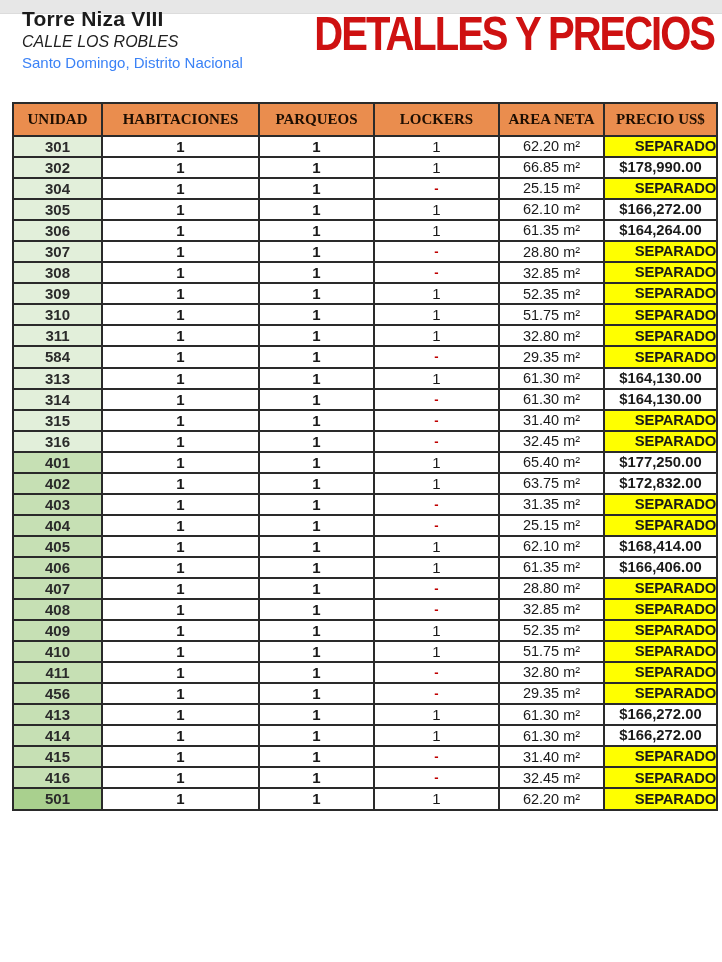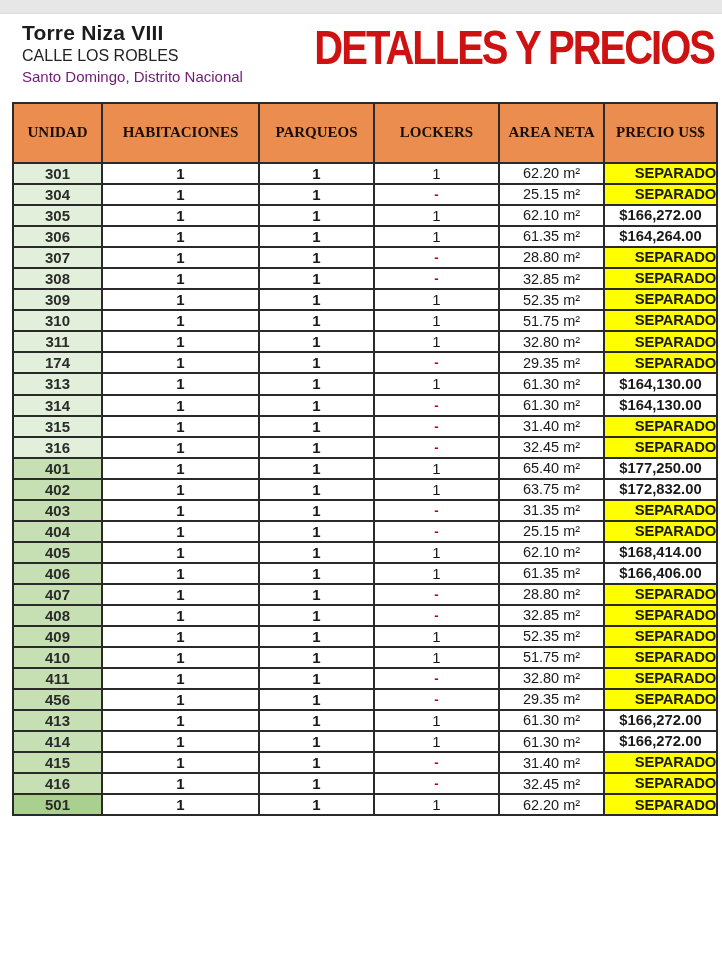--- a/index.html
+++ b/index.html
@@ -4,40 +4,40 @@
 <style>
   html,body{margin:0;padding:0;}
   body{
     width:722px;height:962px;position:relative;background:#ffffff;
     font-family:"Liberation Sans",sans-serif;overflow:hidden;
   }
   .top-strip{
     position:absolute;top:0;left:0;width:722px;height:13px;
     background:#e7e7e7;border-bottom:1px solid #dcdcdc;
   }
-  .page-header{position:absolute;top:14px;left:0;width:722px;height:86px;}
+  .page-header{position:absolute;top:0;left:0;width:722px;height:86px;}
   .addr{position:absolute;left:22px;top:6px;color:#1c1c1c;}
   .building-name{font-size:21px;font-weight:bold;letter-spacing:.2px;line-height:1.25;}
-  .street{font-size:16px;line-height:1.3;color:#222;}
-  .city{font-size:15px;line-height:1.3;color:#701a75;}
+  .street{font-size:16px;line-height:1.3;color:#222;font-style:italic;}
+  .city{font-size:15px;line-height:1.3;color:#3b82f6;}
   .big-title{
     position:absolute;right:8px;top:10px;width:412px;text-align:right;
     font-weight:bold;font-size:40px;letter-spacing:-2px;line-height:1.0;
     color:var(--title-red);transform:scaleY(1.18);transform-origin:top right;
     white-space:nowrap;
   }
   table.price-table{
     position:absolute;left:12px;top:102px;width:706px;
     border-collapse:collapse;table-layout:fixed;
   }
   .price-table th,.price-table td{
     border:2px solid #2a2a2a;padding:0;text-align:center;vertical-align:middle;
     overflow:hidden;white-space:nowrap;
   }
-  .price-table thead tr{height:60px;}
+  .price-table thead tr{height:33px;}
   .price-table tbody tr{height:21.05px;}
   .price-table th{
     background:var(--header-orange);
     font-family:"Liberation Serif",serif;font-weight:bold;font-size:15px;
     color:#1d0e02;line-height:1.15;white-space:normal;
   }
   td{font-size:15px;color:#1a1a1a;line-height:1;}
   td.unit{font-weight:600;color:#2b2b2b;}
   td.unit.g3{background:var(--green-300);}
   td.unit.g4{background:var(--green-400);}
@@ -85,20 +85,28 @@
   <tbody id="body-rows">
       <tr>
         <td class="unit g3">301</td>
         <td class="num-bold">1</td>
         <td class="num-bold">1</td>
         <td class="lockers">1</td>
         <td class="area">62.20 m²</td>
         <td class="price reserved">SEPARADO</td>
       </tr>
       <tr>
+        <td class="unit g3">302</td>
+        <td class="num-bold">1</td>
+        <td class="num-bold">1</td>
+        <td class="lockers">1</td>
+        <td class="area">66.85 m²</td>
+        <td class="price">$178,990.00</td>
+      </tr>
+      <tr>
         <td class="unit g3">304</td>
         <td class="num-bold">1</td>
         <td class="num-bold">1</td>
         <td class="lockers dash">-</td>
         <td class="area">25.15 m²</td>
         <td class="price reserved">SEPARADO</td>
       </tr>
       <tr>
         <td class="unit g3">305</td>
         <td class="num-bold">1</td>
@@ -149,21 +157,21 @@
       </tr>
       <tr>
         <td class="unit g3">311</td>
         <td class="num-bold">1</td>
         <td class="num-bold">1</td>
         <td class="lockers">1</td>
         <td class="area">32.80 m²</td>
         <td class="price reserved">SEPARADO</td>
       </tr>
       <tr>
-        <td class="unit g3">174</td>
+        <td class="unit g3">584</td>
         <td class="num-bold">1</td>
         <td class="num-bold">1</td>
         <td class="lockers dash">-</td>
         <td class="area">29.35 m²</td>
         <td class="price reserved">SEPARADO</td>
       </tr>
       <tr>
         <td class="unit g3">313</td>
         <td class="num-bold">1</td>
         <td class="num-bold">1</td>

